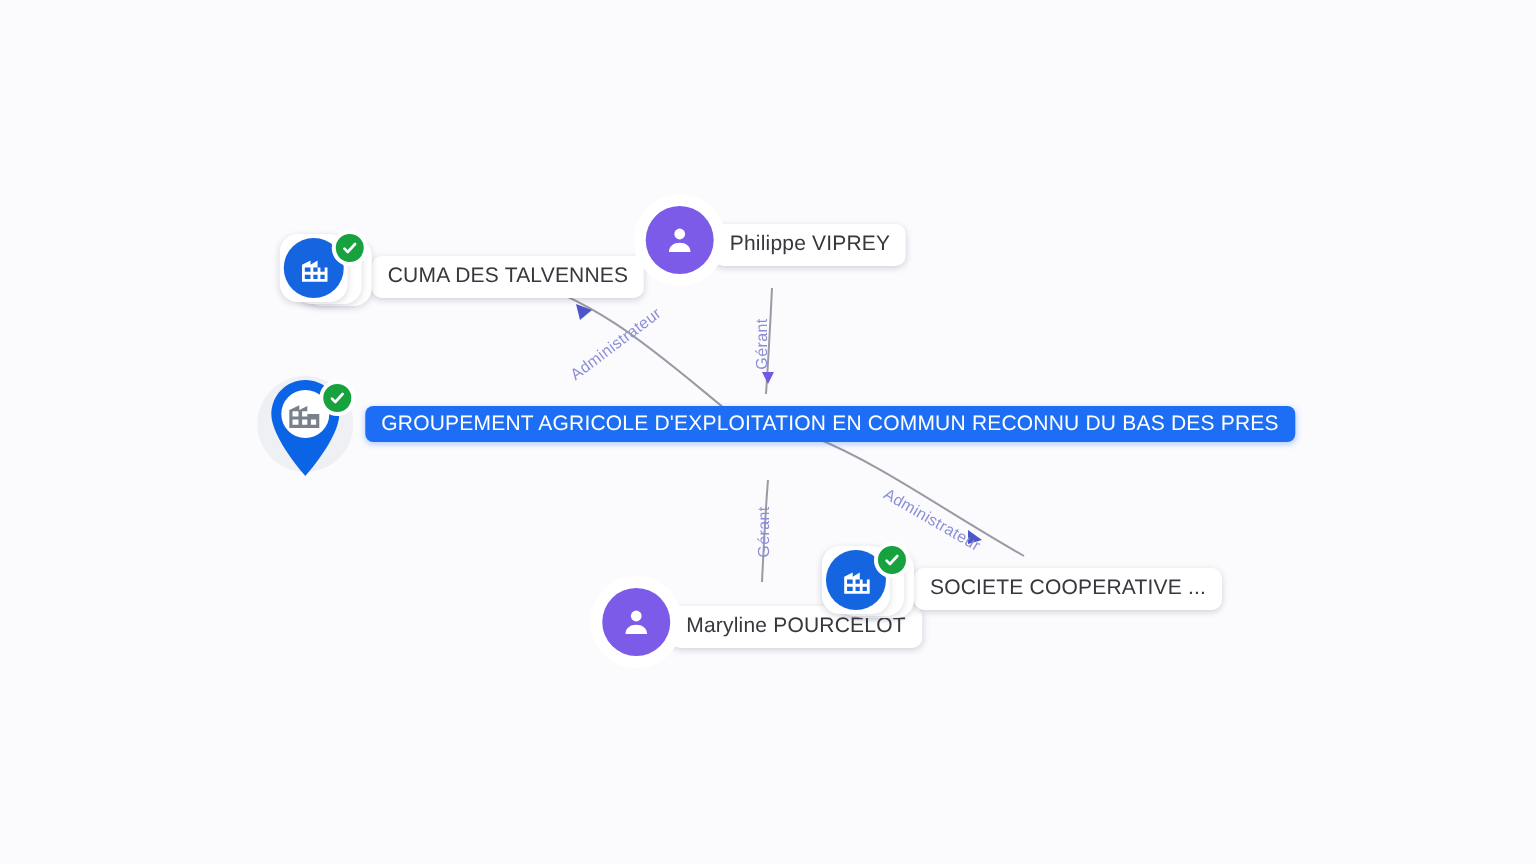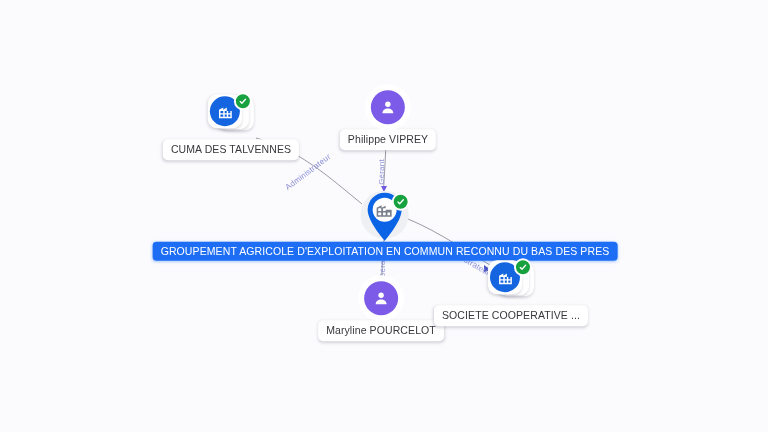--- a/index.html
+++ b/index.html
@@ -23,21 +23,21 @@
     top: 0;
     width: 768px;
     height: 432px;
   }
 
   
   .node {
     position: absolute;
     transform: translate(-50%, -50%);
     display: flex;
-    flex-direction: column;
+    flex-direction: row;
     align-items: center;
   }
 
   
   .person-avatar {
     position: relative;
     width: 34px;
     height: 34px;
     border-radius: 50%;
     background: #7b5be8;
@@ -171,21 +171,21 @@
   </svg>
 
   <div class="edge-label" style="left:308px; top:172px; transform:translate(-50%,-50%) rotate(-37deg);">Administrateur</div>
 
   <div class="edge-label" style="left:381px; top:172px; transform:translate(-50%,-50%) rotate(-90deg);">Gérant</div>
 
   <div class="edge-label" style="left:382px; top:266px; transform:translate(-50%,-50%) rotate(-90deg);">Gérant</div>
 
   <div class="edge-label" style="left:466px; top:260px; transform:translate(-50%,-50%) rotate(30deg);">Administrateur</div>
 
-  <div class="node" style="left:231px; top:126px;">
+  <div class="node" style="left:231px; top:136px;">
     <div class="company-stack">
       <div class="card c3"></div>
       <div class="card c2"></div>
       <div class="card c1"></div>
       <div class="disc">
         <svg width="17" height="17" viewBox="0 0 24 24" fill="#ffffff">
           <path d="M3 21V9l6-3v3l5-3v5h7v10H3zm2-2h4v-3H5v3zm0-5h4v-3H5v3zm6 5h3v-3h-3v3zm0-5h3v-3h-3v3zm5 5h3v-3h-3v3zm0-5h3v-3h-3v3z"></path>
         </svg>
       </div>
       <div class="check-badge" style="left:26px; top:0px;">
@@ -200,21 +200,21 @@
   <div class="node" style="left:388px; top:120px;">
     <div class="person-avatar">
       <svg width="18" height="18" viewBox="0 0 24 24" fill="#ffffff">
         <circle cx="12" cy="8" r="3.6"></circle>
         <path d="M4.8 20c0-4 3.3-6.2 7.2-6.2s7.2 2.2 7.2 6.2z"></path>
       </svg>
     </div>
     <div class="label-pill">Philippe VIPREY</div>
   </div>
 
-  <div class="node" style="left:385px; top:224px;align-items:center;">
+  <div class="node" style="left:385px; top:214px;align-items:center;">
     <div class="pin-wrap">
       <div class="pin-halo"></div>
       <div class="pin-shape">
         <svg width="38" height="50" viewBox="0 0 38 50">
           <path d="M19 1C9.6 1 2 8.6 2 18c0 12 17 31 17 31s17-19 17-31C36 8.6 28.4 1 19 1z" fill="#0b63e5"></path>
           <circle cx="19" cy="18" r="12" fill="#ffffff"></circle>
           <g fill="#7a7f8c" transform="translate(11,11)">
             <path d="M0 14V5l5-2.4V5l4-2v4h6v7H0zm1.6-1.6h3V9.8h-3v2.6zm0-4.2h3V5.6h-3v2.6zm4.8 4.2h2.6V9.8H6.4v2.6zm0-4.2h2.6V5.6H6.4v2.6zm4.4 4.2h2.6V9.8h-2.6v2.6z"></path>
           </g>
         </svg>

